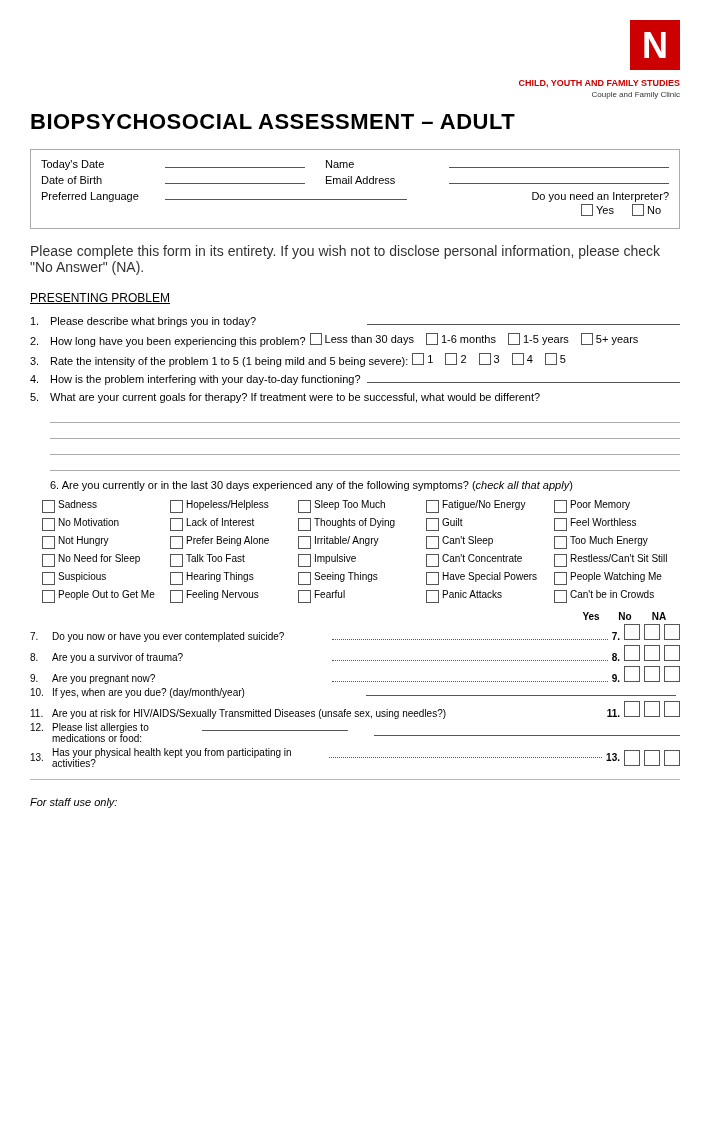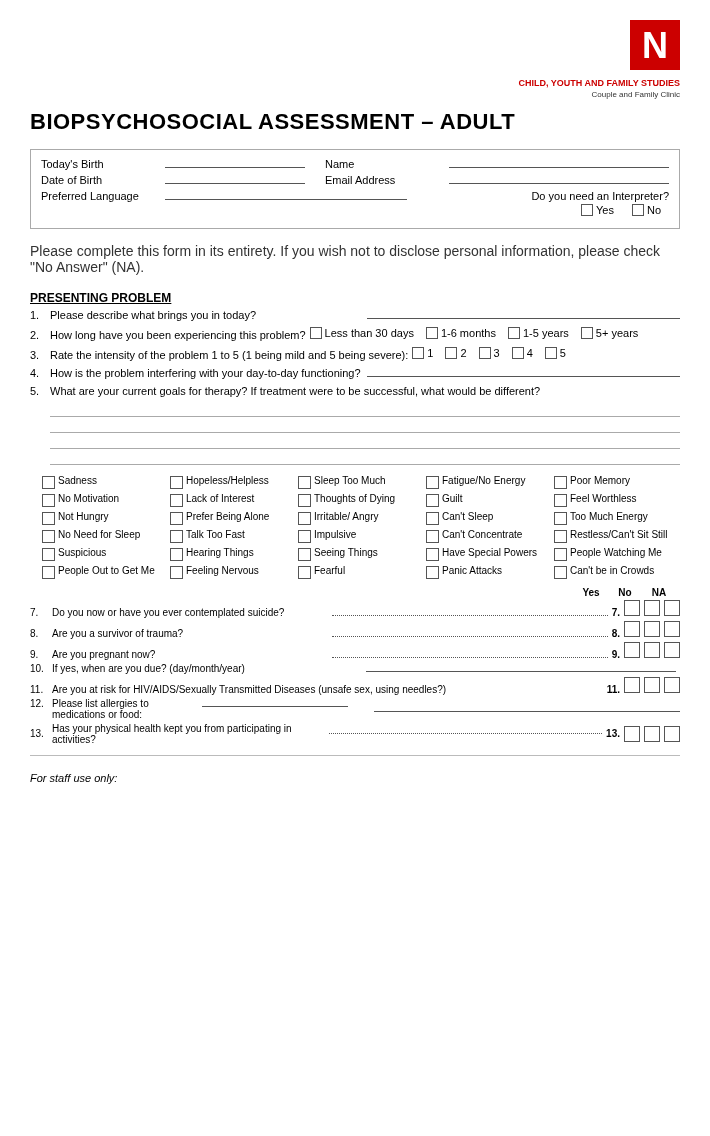--- a/index.html
+++ b/index.html
@@ -82,24 +82,24 @@
       border: 1px solid #555;
       display: inline-block;
       vertical-align: middle;
     }
     .instruction-text {
       font-size: 14px;
       color: #333;
       margin-bottom: 16px;
     }
     .section-title {
-      font-weight: bold;
+      font-weight: normal;
       font-size: 12px;
       text-decoration: underline;
-      margin-bottom: 4px;
+      margin-bottom: 10px;
     }
     .question {
       display: flex;
       margin-bottom: 6px;
       align-items: baseline;
     }
     .q-num {
       min-width: 20px;
       font-size: 11px;
     }
@@ -225,21 +225,21 @@
     </svg>
     <div class="logo-title">CHILD, YOUTH AND FAMILY STUDIES</div>
     <div class="logo-subtitle">Couple and Family Clinic</div>
   </div>
 </div>
 
 <div class="page-title">BIOPSYCHOSOCIAL ASSESSMENT – ADULT</div>
 
 <div class="info-box">
   <div class="info-row">
-    <span class="info-label">Today's Birth</span>
+    <span class="info-label">Today's Date</span>
     <span class="info-line" style="min-width:120px;max-width:140px;"></span>
     <span class="info-label" style="margin-left:20px;">Name</span>
     <span class="info-line-long"></span>
   </div>
   <div class="info-row">
     <span class="info-label">Date of Birth</span>
     <span class="info-line" style="min-width:120px;max-width:140px;"></span>
     <span class="info-label" style="margin-left:20px;">Email Address</span>
     <span class="info-line-long"></span>
   </div>
@@ -335,20 +335,24 @@
   </div>
   <div class="textarea-lines">
     <div class="textarea-line"></div>
     <div class="textarea-line"></div>
     <div class="textarea-line"></div>
     <div class="textarea-line"></div>
   </div>
 </div>
 
 <div>
+  <div class="symptom-section-label">
+    <span>6.</span>
+    <span>  Are you currently or in the last 30 days experienced any of the following symptoms? (<em>check all that apply</em>)</span>
+  </div>
 
   <div style="margin-left:10px;margin-bottom:6px;">
     <table style="width:100%;border-collapse:collapse;font-size:10px;">
       <tbody>
           <tr>
         <td style="width:20%;padding:2px 2px;">
           <div class="symptom-item">
             <span class="symptom-cb"></span>
             <span>Sadness</span>
           </div>

